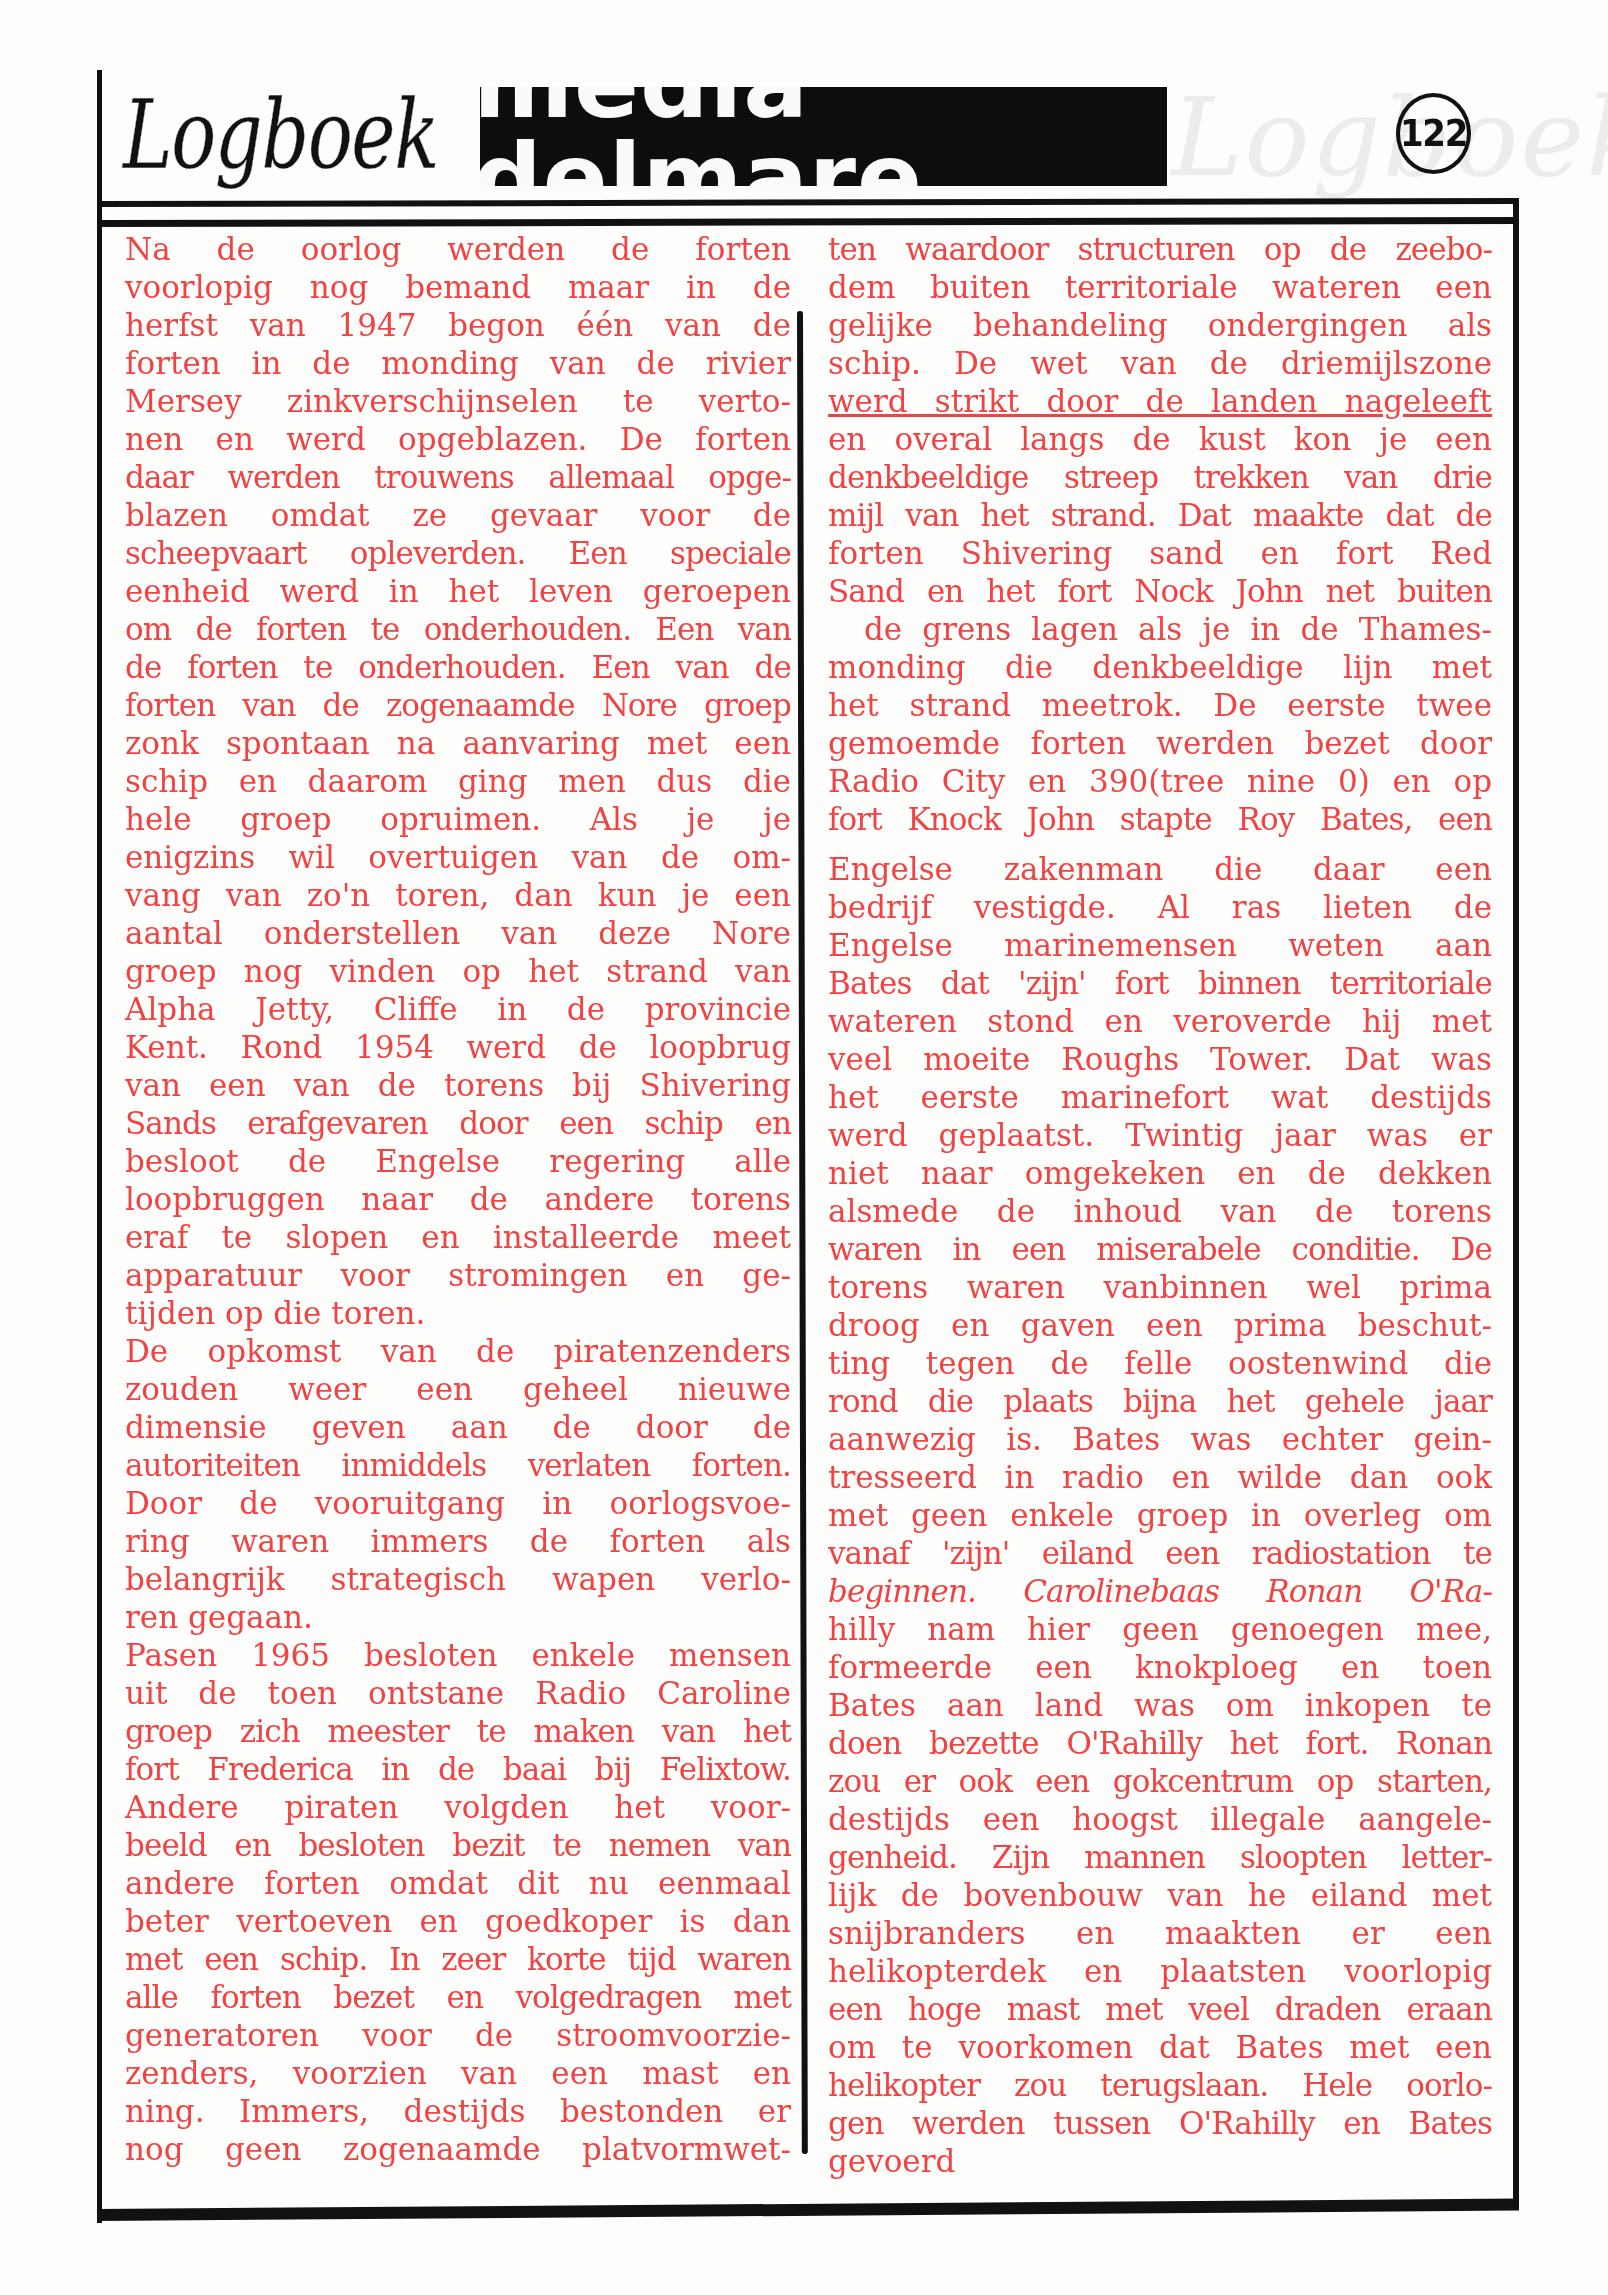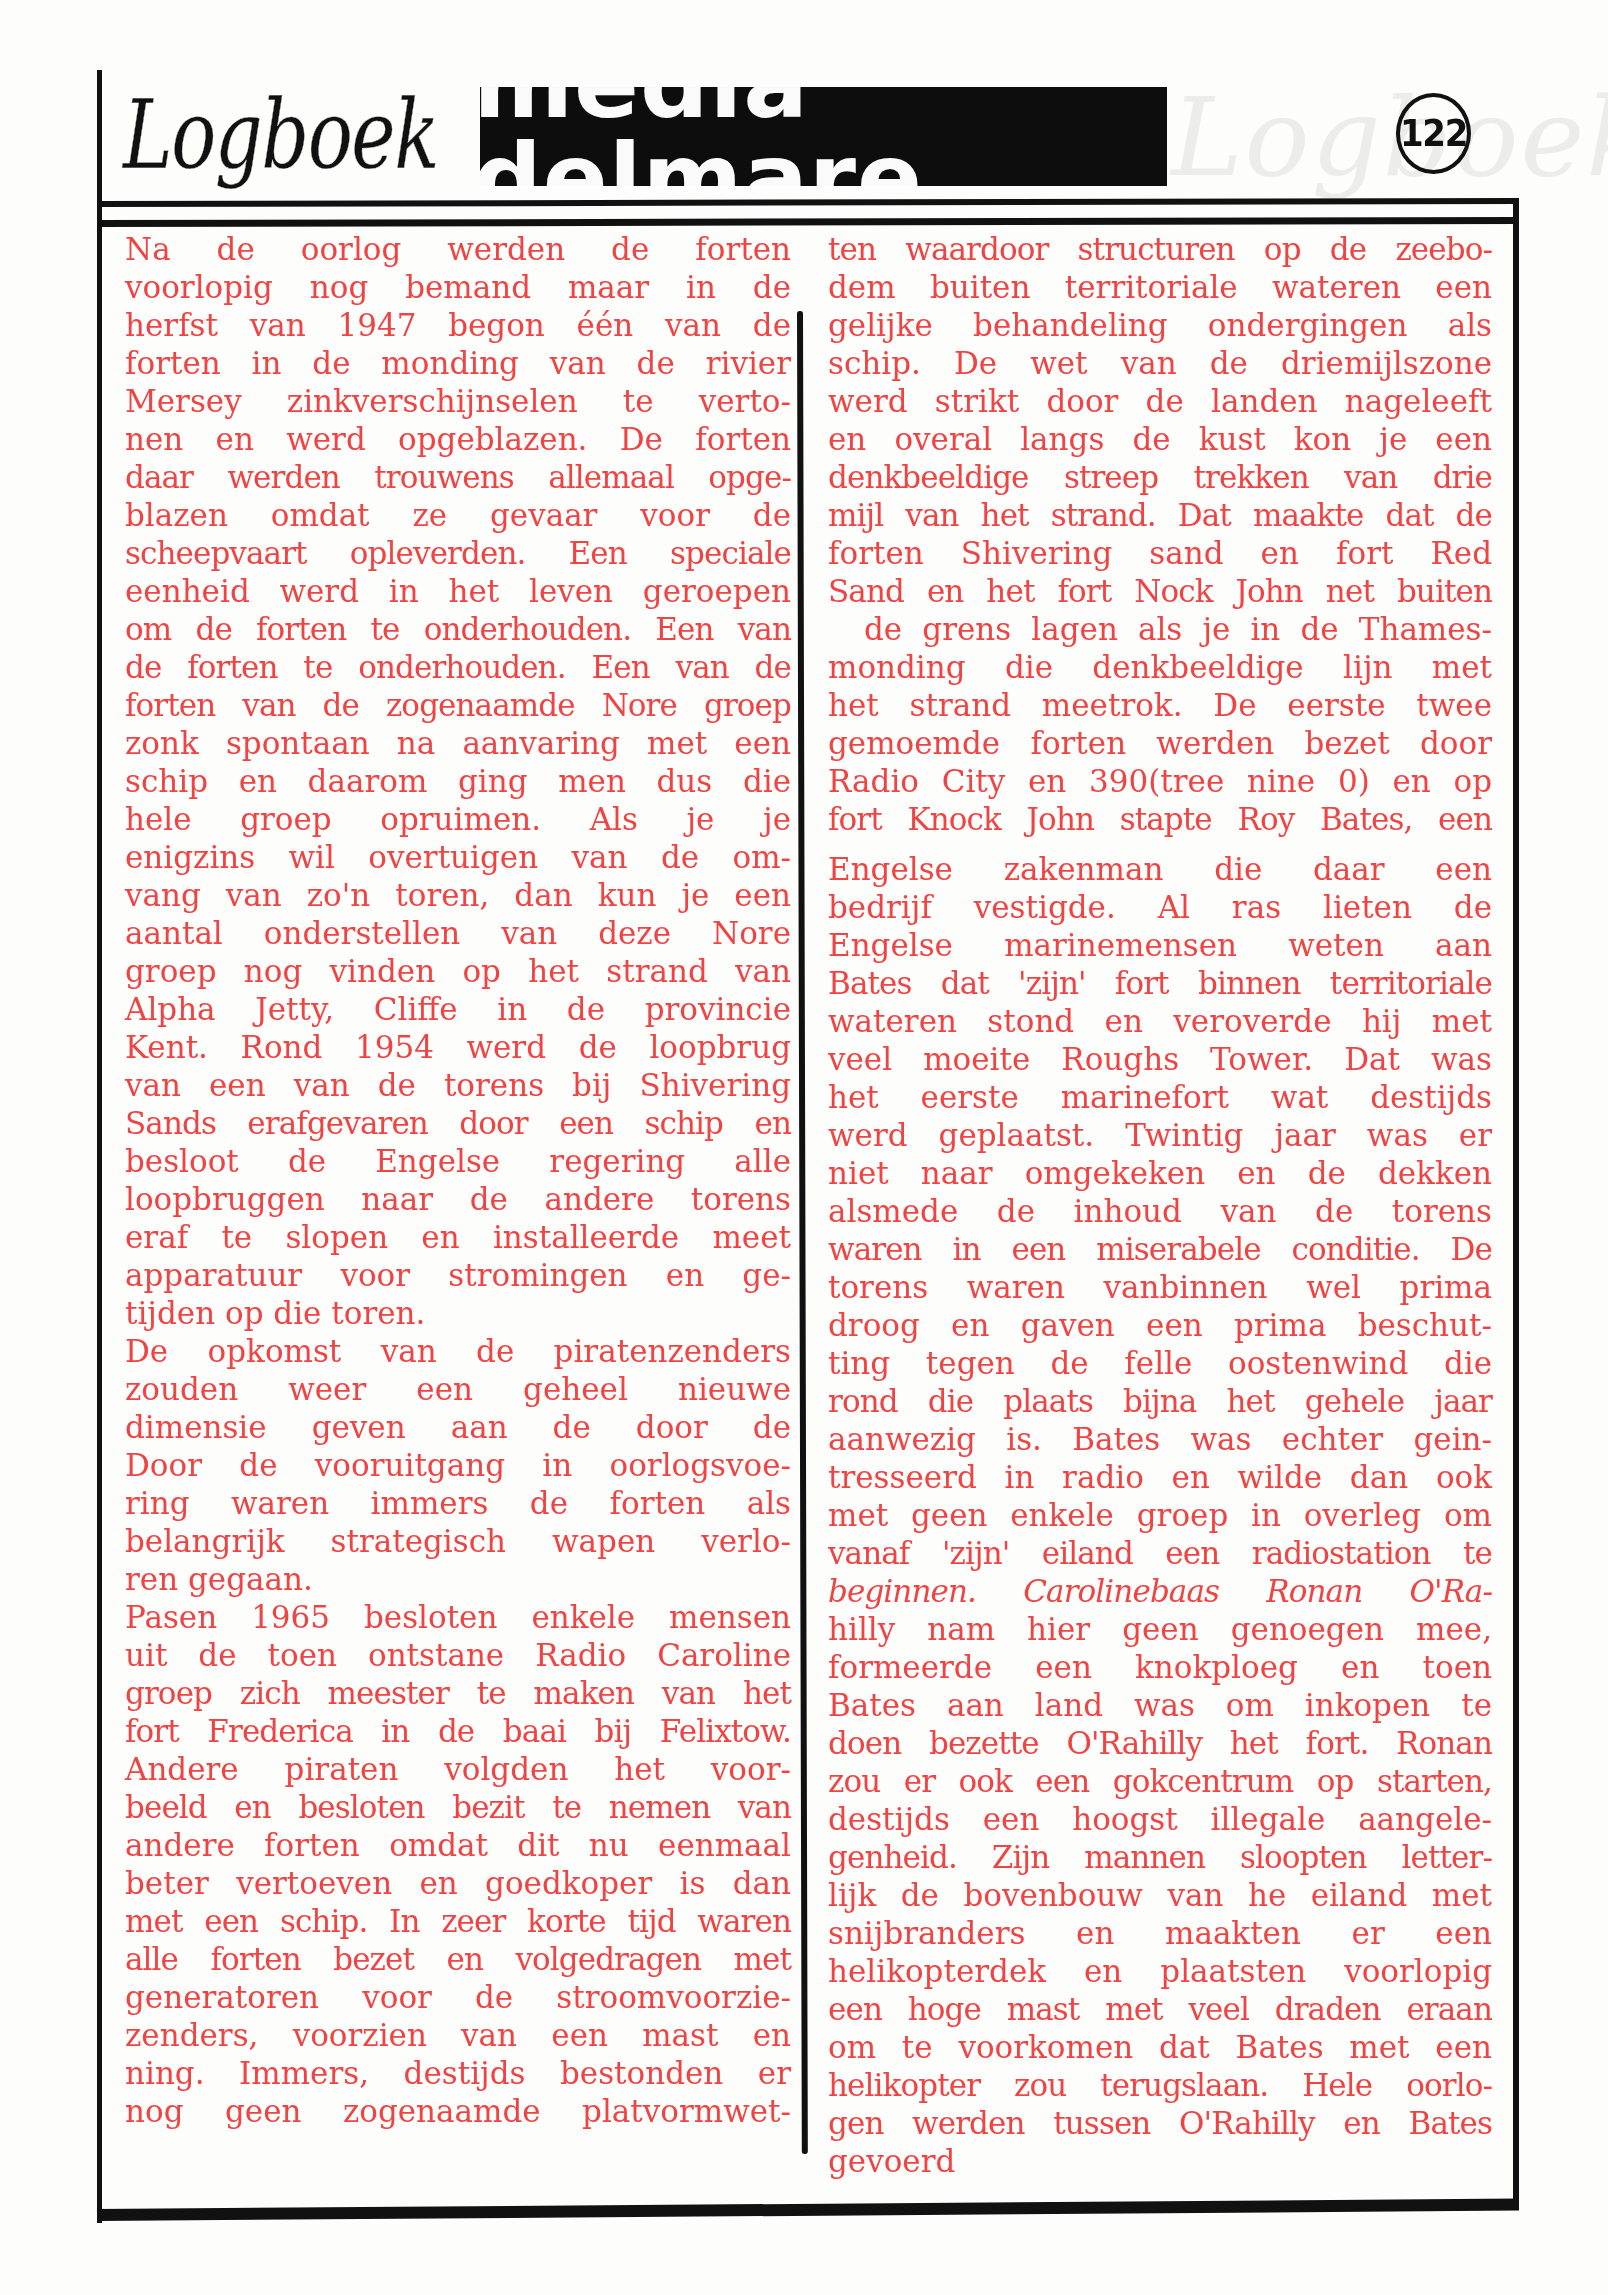--- a/index.html
+++ b/index.html
@@ -212,20 +212,21 @@
       <span class="line" style="height: 38px; line-height: 38px;">van een van de torens bij Shivering</span>
       <span class="line cond" style="height: 38px; line-height: 38px;">Sands erafgevaren door een schip en</span>
       <span class="line" style="height: 38px; line-height: 38px;">besloot de Engelse regering alle</span>
       <span class="line" style="height: 38px; line-height: 38px;">loopbruggen naar de andere torens</span>
       <span class="line" style="height: 38px; line-height: 38px;">eraf te slopen en installeerde meet</span>
       <span class="line" style="height: 38px; line-height: 38px;">apparatuur voor stromingen en ge-</span>
       <span class="line last" style="height: 38px; line-height: 38px;">tijden op die toren.</span>
       <span class="line" style="height: 38px; line-height: 38px;">De opkomst van de piratenzenders</span>
       <span class="line" style="height: 38px; line-height: 38px;">zouden weer een geheel nieuwe</span>
       <span class="line" style="height: 38px; line-height: 38px;">dimensie geven aan de door de</span>
+      <span class="line cond" style="height: 38px; line-height: 38px;">autoriteiten inmiddels verlaten forten.</span>
       <span class="line" style="height: 38px; line-height: 38px;">Door de vooruitgang in oorlogsvoe-</span>
       <span class="line" style="height: 38px; line-height: 38px;">ring waren immers de forten als</span>
       <span class="line" style="height: 38px; line-height: 38px;">belangrijk strategisch wapen verlo-</span>
       <span class="line last" style="height: 38px; line-height: 38px;">ren gegaan.</span>
       <span class="line" style="height: 38px; line-height: 38px;">Pasen 1965 besloten enkele mensen</span>
       <span class="line" style="height: 38px; line-height: 38px;">uit de toen ontstane Radio Caroline</span>
       <span class="line cond" style="height: 38px; line-height: 38px;">groep zich meester te maken van het</span>
       <span class="line cond" style="height: 38px; line-height: 38px;">fort Frederica in de baai bij Felixtow.</span>
       <span class="line" style="height: 38px; line-height: 38px;">Andere piraten volgden het voor-</span>
       <span class="line cond" style="height: 38px; line-height: 38px;">beeld en besloten bezit te nemen van</span>
@@ -236,21 +237,21 @@
       <span class="line" style="height: 38px; line-height: 38px;">generatoren voor de stroomvoorzie-</span>
       <span class="line" style="height: 38px; line-height: 38px;">zenders, voorzien van een mast en</span>
       <span class="line" style="height: 38px; line-height: 38px;">ning. Immers, destijds bestonden er</span>
       <span class="line" style="height: 38px; line-height: 38px;">nog geen zogenaamde platvormwet-</span>
     </div>
   <div class="column col-right" id="col-right">
       <span class="line cond" style="height: 38px; line-height: 38px;">ten waardoor structuren op de zeebo-</span>
       <span class="line" style="height: 38px; line-height: 38px;">dem buiten territoriale wateren een</span>
       <span class="line" style="height: 38px; line-height: 38px;">gelijke behandeling ondergingen als</span>
       <span class="line" style="height: 38px; line-height: 38px;">schip. De wet van de driemijlszone</span>
-      <span class="line" style="height: 38px; line-height: 38px;">werd strikt door de landen nageleeft</span>
+      <span class="line" style="height: 38px; line-height: 38px; text-decoration: underline;">werd strikt door de landen nageleeft</span>
       <span class="line" style="height: 38px; line-height: 38px;">en overal langs de kust kon je een</span>
       <span class="line cond" style="height: 38px; line-height: 38px;">denkbeeldige streep trekken van drie</span>
       <span class="line cond" style="height: 38px; line-height: 38px;">mijl van het strand. Dat maakte dat de</span>
       <span class="line" style="height: 38px; line-height: 38px;">forten Shivering sand en fort Red</span>
       <span class="line cond" style="height: 38px; line-height: 38px;">Sand en het fort Nock John net buiten</span>
       <span class="line" style="height: 38px; line-height: 38px; margin-left: 36px;">de grens lagen als je in de Thames-</span>
       <span class="line" style="height: 38px; line-height: 38px;">monding die denkbeeldige lijn met</span>
       <span class="line" style="height: 38px; line-height: 38px;">het strand meetrok. De eerste twee</span>
       <span class="line" style="height: 38px; line-height: 38px;">gemoemde forten werden bezet door</span>
       <span class="line" style="height: 38px; line-height: 38px;">Radio City en 390(tree nine 0) en op</span>

